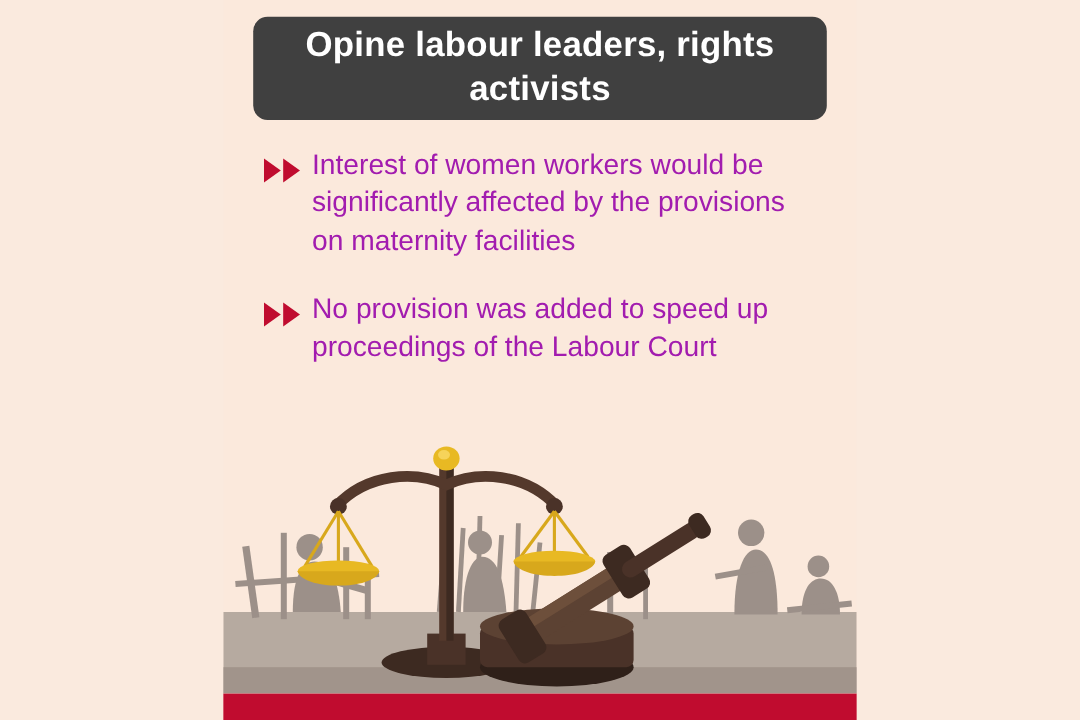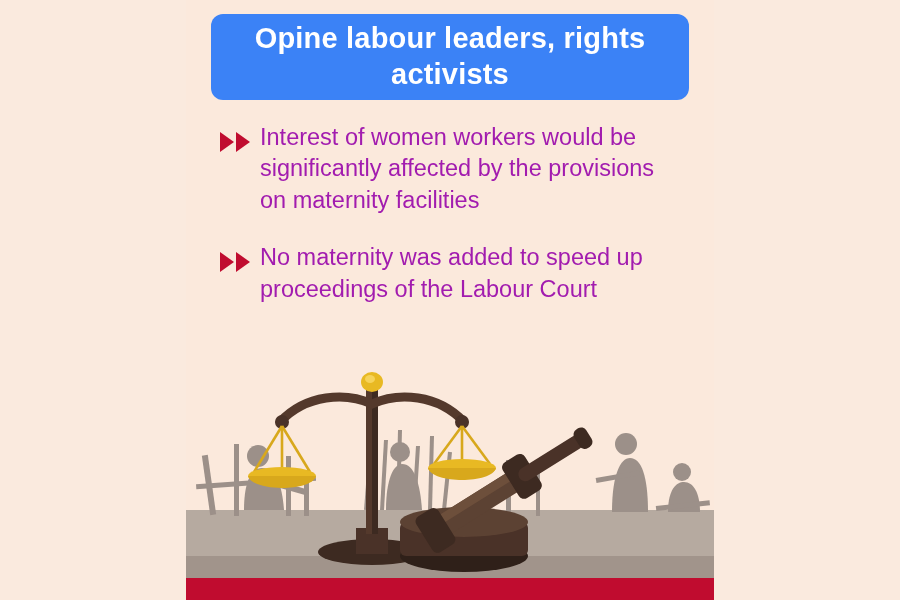--- a/index.html
+++ b/index.html
@@ -27,21 +27,21 @@
     height: 600px;
     background: #fbe9dc;
     overflow: hidden;
   }
   .headline-bar {
     position: absolute;
     left: 25px;
     top: 14px;
     width: 478px;
     height: 86px;
-    background: #3b82f6;
+    background: #404040;
     border-radius: 12px;
     display: flex;
     align-items: center;
     justify-content: center;
     text-align: center;
     box-sizing: border-box;
     padding: 0 14px;
   }
   .headline-text {
     color: #ffffff;
@@ -131,21 +131,21 @@
         <span class="bullet-text">Interest of women workers would be significantly affected by the provisions on maternity facilities</span>
       </div>
 
       <div class="bullet">
         <span class="arrow-icon">
           <svg width="34" height="24" viewBox="0 0 34 24" aria-hidden="true">
             <polygon points="0,2 14,12 0,22" fill="#c00c2f"></polygon>
             <polygon points="16,2 30,12 16,22" fill="#c00c2f"></polygon>
           </svg>
         </span>
-        <span class="bullet-text">No maternity was added to speed up proceedings of the Labour Court</span>
+        <span class="bullet-text">No provision was added to speed up proceedings of the Labour Court</span>
       </div>
 
     </div>
 
     <div class="art">
       <svg width="528" height="240" viewBox="0 0 528 240" aria-hidden="true">
 
         <rect x="0" y="150" width="528" height="68" fill="#b6aaa0"></rect>
         <rect x="0" y="196" width="528" height="22" fill="#a1948b"></rect>
 

